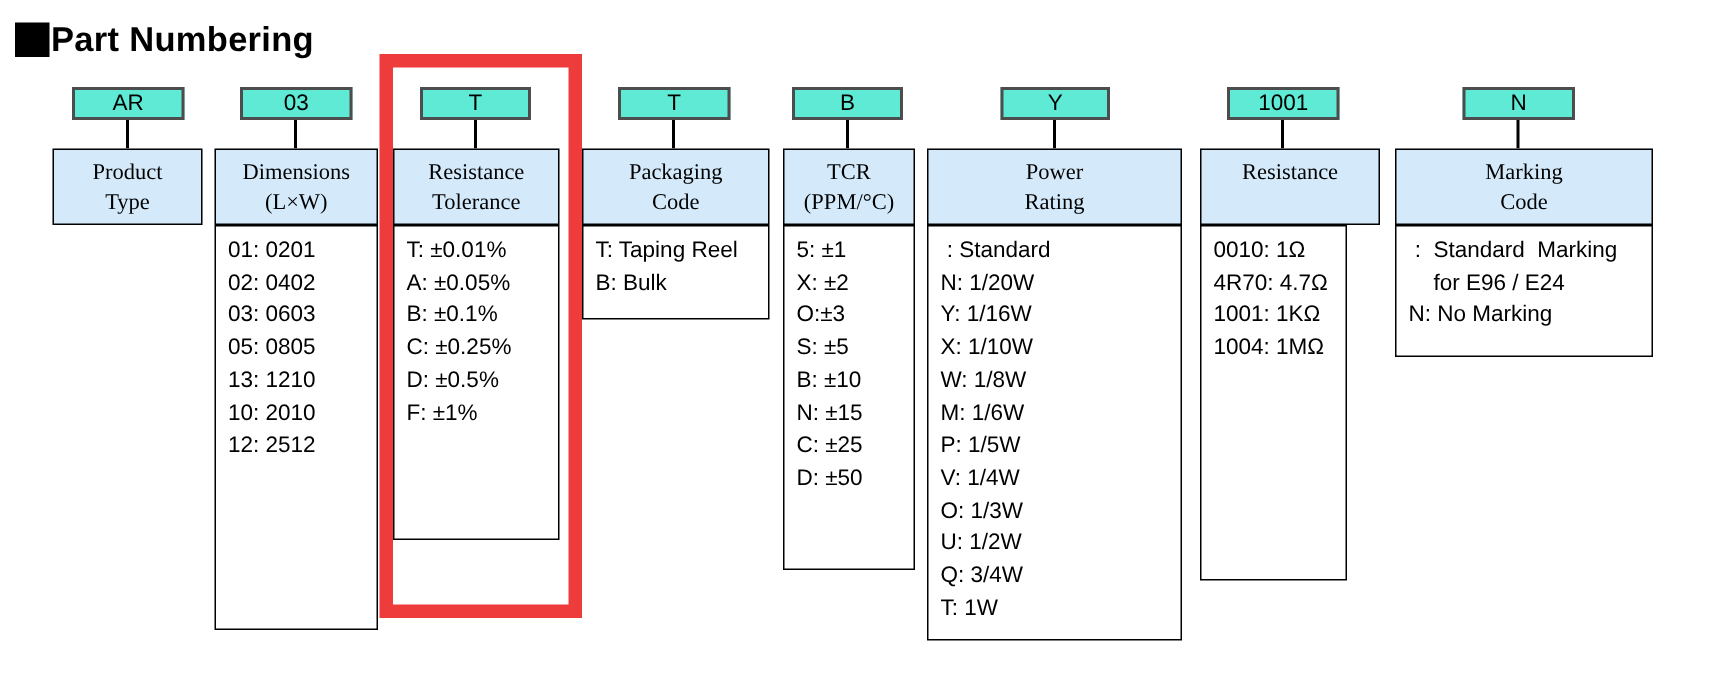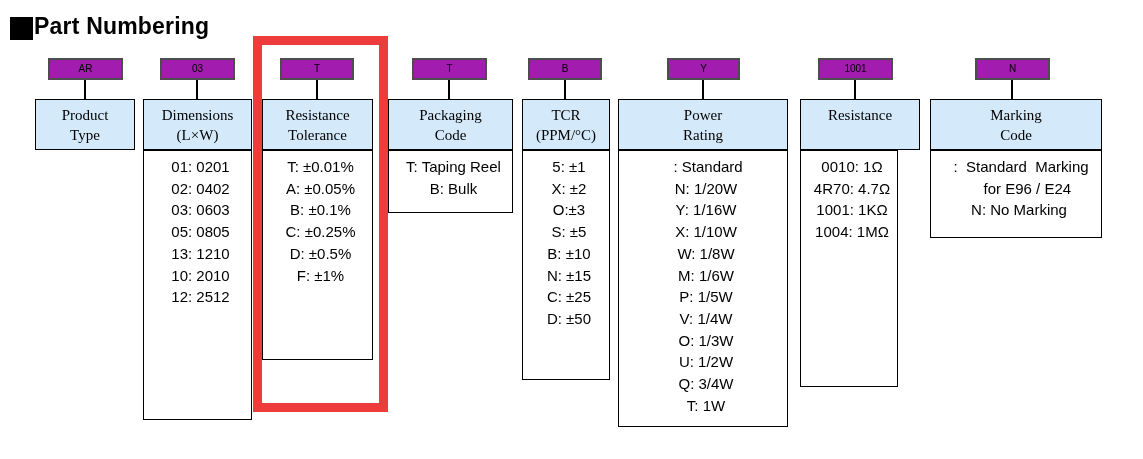--- a/index.html
+++ b/index.html
@@ -6,51 +6,50 @@
   .canvas{
     position:relative;
     width:1143px;height:459px;
     background:#fff;
     font-family:"Liberation Sans", sans-serif;
     color:#000;
     overflow:hidden;
   }
   .title{
     position:absolute;left:10px;top:13px;
-    display:flex;align-items:flex-end;
+    display:flex;align-items:center;
   }
   .title .sq{
     width:23px;height:23px;background:#000;flex:0 0 auto;margin-right:1px;
   }
   .title .txt{
     font-size:23px;font-weight:bold;letter-spacing:0.2px;white-space:pre;
   }
   .code{
     position:absolute;top:58px;height:22px;
     box-sizing:border-box;
-    background:#a21caf;border:2px solid #4d4d4d;
-    font-size:10px;line-height:18px;text-align:center;white-space:pre;
+    background:#5eead4;border:2px solid #4d4d4d;
+    font-size:15px;line-height:18px;text-align:center;white-space:pre;
   }
   .conn{
     position:absolute;top:80px;height:19px;width:2px;background:#000;
   }
   .hdr{
     position:absolute;top:99px;height:51px;
     box-sizing:border-box;
     background:#d4eafb;border:1px solid #000;
     font-size:15px;line-height:20px;padding-top:5px;
     text-align:center;white-space:pre-line;font-family:Liberation Serif, serif;
   }
   .list{
     position:absolute;top:150px;
     box-sizing:border-box;
     background:#fff;border:1px solid #000;
     font-size:15px;line-height:21.7px;
     padding:5px 2px 0 8px;
-    text-align:center;
   }
   .li{white-space:pre;}
   .hilite{
     position:absolute;left:253px;top:36px;width:135px;height:376px;
     box-sizing:border-box;
     border:9px solid #ee3b3b;
     background:transparent;
   }
 </style>
 </head>

